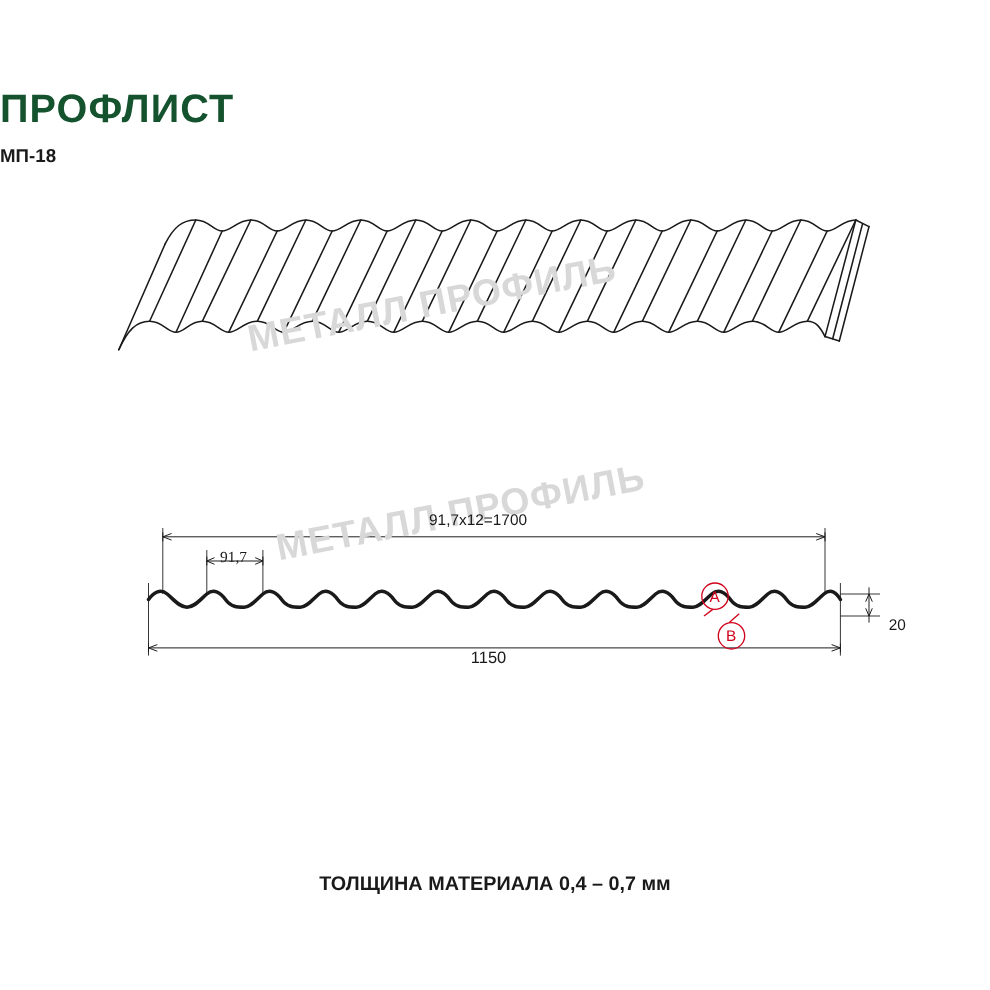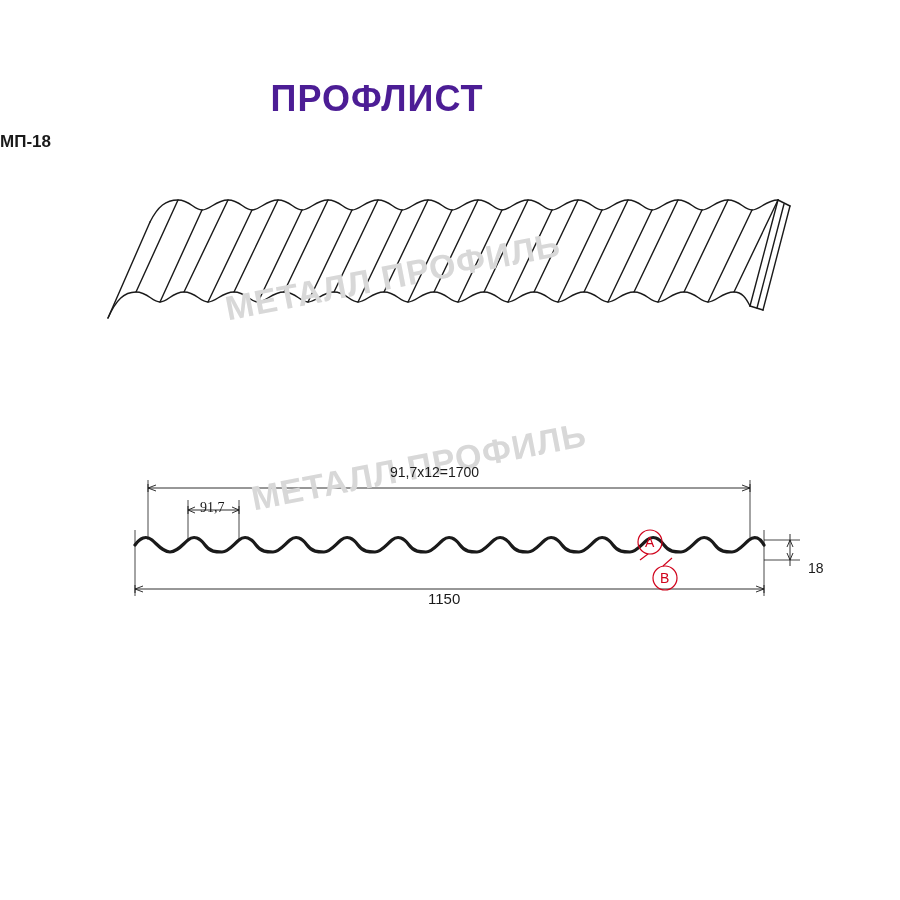--- a/index.html
+++ b/index.html
@@ -14,25 +14,25 @@
     background: #ffffff;
     font-family: "Liberation Sans", sans-serif;
     color: #1a1a1a;
     overflow: hidden;
   }
   .title {
     position: absolute;
     top: 78px;
     left: 0;
     width: 754px;
-    text-align: center;
+    text-align: left;
     font-size: 36px;
     font-weight: bold;
     letter-spacing: 1px;
-    color: #4c1d95;
+    color: #14532d;
   }
   .subtitle {
     position: absolute;
     top: 132px;
     left: 0;
     width: 900px;
     text-align: left;
     font-size: 17px;
     font-weight: bold;
     color: #1a1a1a;
@@ -293,19 +293,20 @@
 
     </g>
   </svg>
 
   <div class="wm wm1">МЕТАЛЛ ПРОФИЛЬ</div>
   <div class="wm wm2">МЕТАЛЛ ПРОФИЛЬ</div>
 
   <div class="dim-label" style="left:390px; top:464px;">91,7x12=1700</div>
   <div class="dim-label" style="left:200px; top:500px;font-family:Liberation Serif, serif;">91,7</div>
   <div class="dim-label" style="left:428px; top:590px; font-size:15px;">1150</div>
-  <div class="dim-label" style="left:808px; top:560px;">18</div>
+  <div class="dim-label" style="left:808px; top:560px;">20</div>
 
   <div class="callout-letter" style="left:645px; top:534px;">A</div>
   <div class="callout-letter" style="left:660px; top:570px;">B</div>
 
+  <div class="footer-note">ТОЛЩИНА МАТЕРИАЛА 0,4 – 0,7 мм</div>
 
 </div>
 
 </body></html>

